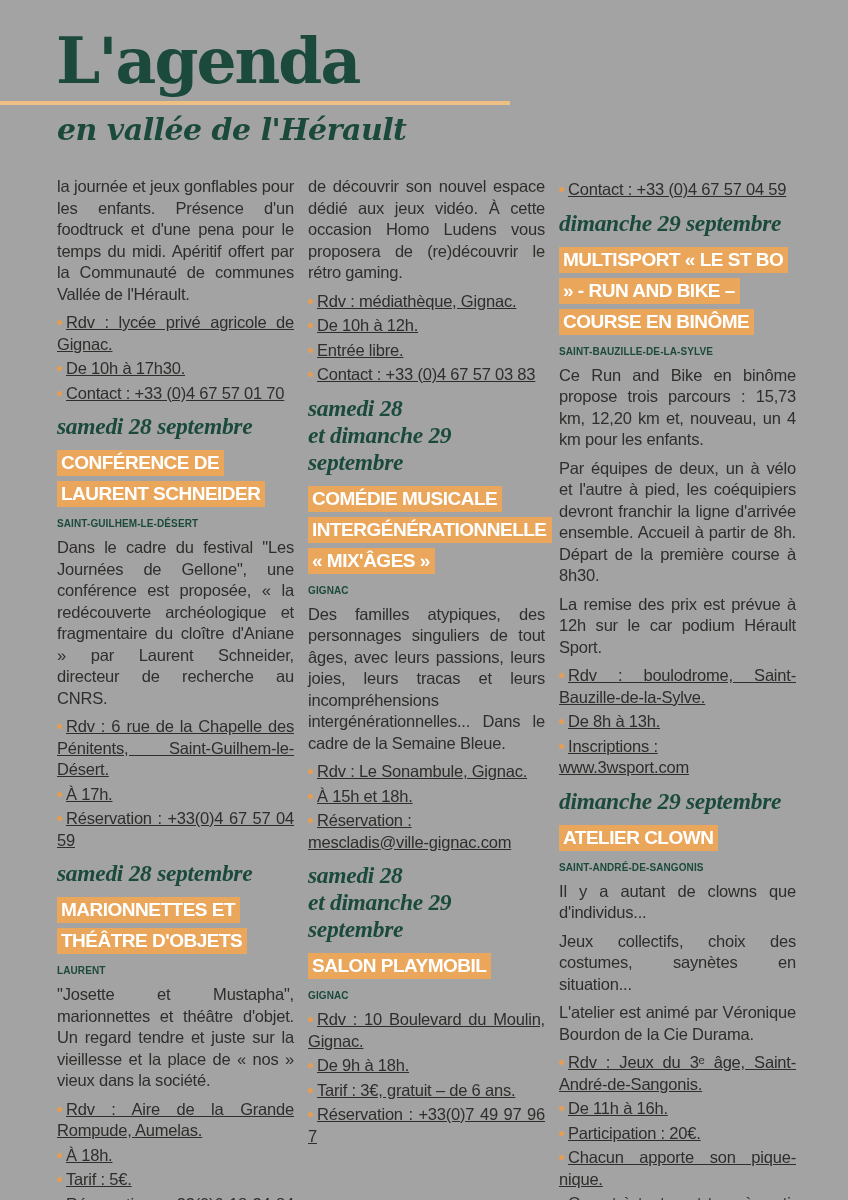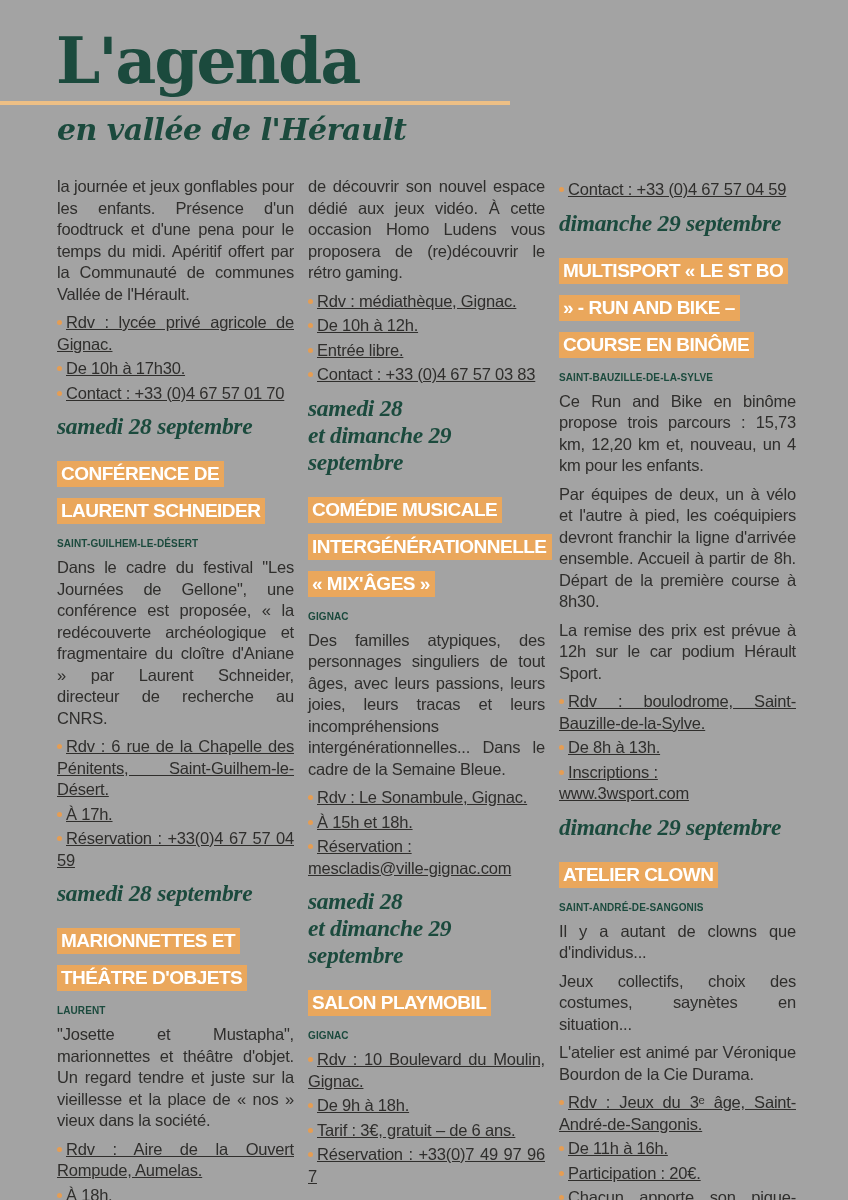--- a/index.html
+++ b/index.html
@@ -68,22 +68,22 @@
     font-weight: 700;
     font-style: italic;
     font-size: 23.5px;
     line-height: 27px;
     letter-spacing: -0.3px;
     color: #1b4a3d;
     margin: 9px 0 7px 0;
     white-space: pre-line;
   }
   .event-title {
-    margin: 16px 0 8px 0;
-    line-height: 36px;
+    margin: 8px 0 8px 0;
+    line-height: 30px;
   }
   .hl {
     display: inline;
     background: #eaa75c;
     color: #ffffff;
     font-weight: 700;
     font-size: 19px;
     letter-spacing: -0.5px;
     text-transform: uppercase;
     padding: 2px 5px 3px 4px;
@@ -141,21 +141,21 @@
         <div class="bullets">
           <div class="bullet-item"><span class="dot"></span><span>Rdv : 6 rue de la Chapelle des Pénitents, Saint-Guilhem-le-Désert.</span></div>
           <div class="bullet-item"><span class="dot"></span><span>À 17h.</span></div>
           <div class="bullet-item"><span class="dot"></span><span>Réservation : +33(0)4 67 57 04 59</span></div>
         </div>
         <div class="date">samedi 28 septembre</div>
         <div class="event-title"><span class="hl">MARIONNETTES ET THÉÂTRE D'OBJETS</span></div>
         <div class="location">LAURENT</div>
         <div class="paragraph">"Josette et Mustapha", marionnettes et théâtre d'objet. Un regard tendre et juste sur la vieillesse et la place de « nos » vieux dans la société.</div>
         <div class="bullets">
-          <div class="bullet-item"><span class="dot"></span><span>Rdv : Aire de la Ouvert Rompude, Aumelas.</span></div>
+          <div class="bullet-item"><span class="dot"></span><span>Rdv : Aire de la Grande Rompude, Aumelas.</span></div>
           <div class="bullet-item"><span class="dot"></span><span>À 18h.</span></div>
           <div class="bullet-item"><span class="dot"></span><span>Tarif : 5€.</span></div>
           <div class="bullet-item"><span class="dot"></span><span>Réservation : +33(0)6 18 24 84 66</span></div>
         </div>
       </div>
       <div class="col">
         <div class="paragraph">de découvrir son nouvel espace dédié aux jeux vidéo. À cette occasion Homo Ludens vous proposera de (re)découvrir le rétro gaming.</div>
         <div class="bullets">
           <div class="bullet-item"><span class="dot"></span><span>Rdv : médiathèque, Gignac.</span></div>
           <div class="bullet-item"><span class="dot"></span><span>De 10h à 12h.</span></div>

